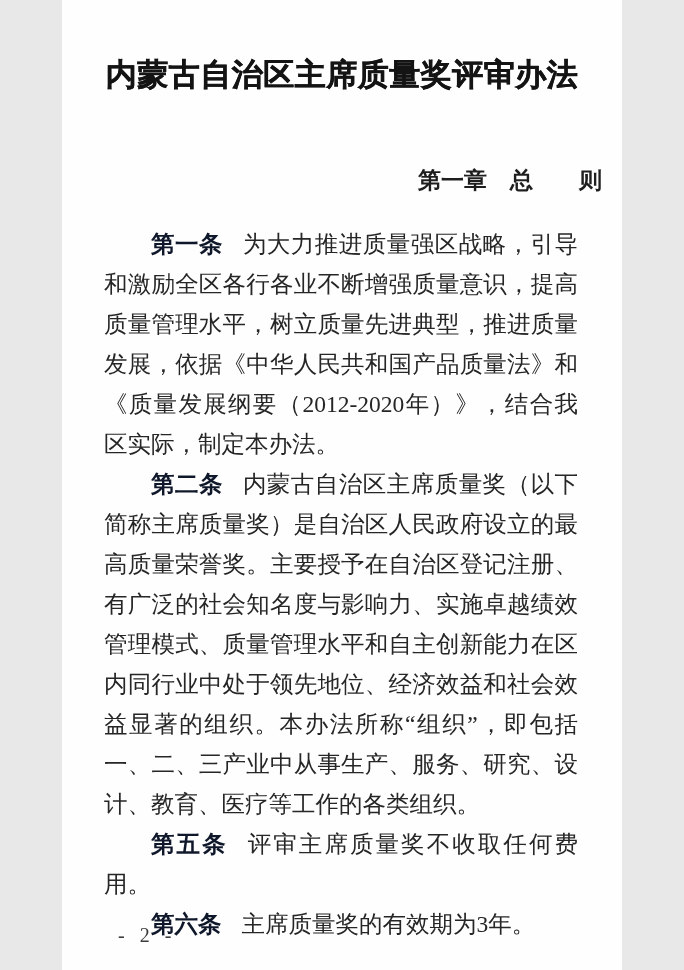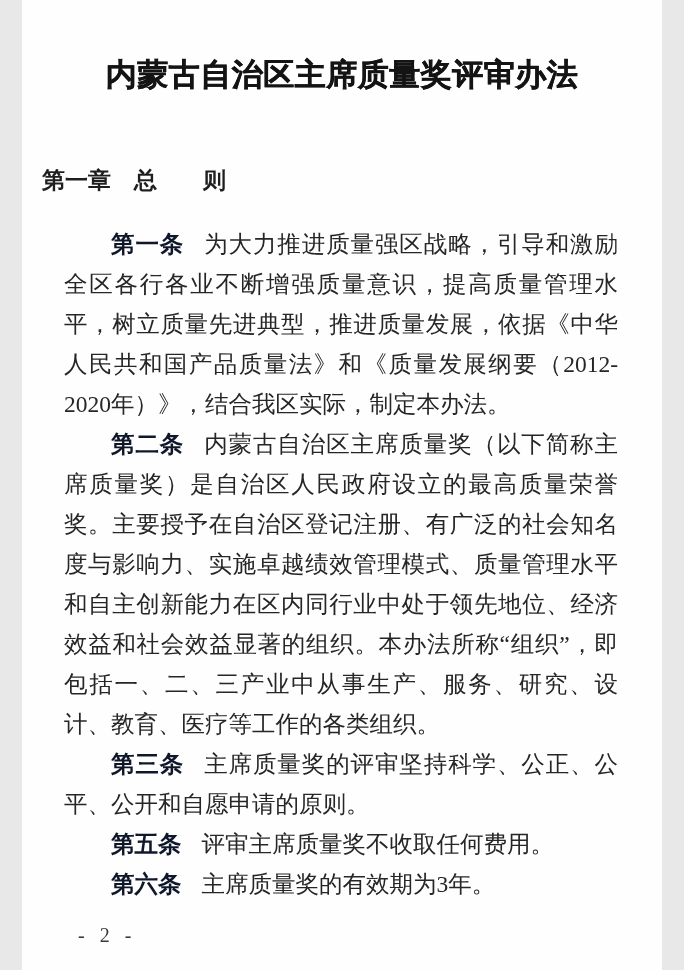--- a/index.html
+++ b/index.html
@@ -2,42 +2,42 @@
 <html><head>
 <meta charset="utf-8">
 <style>
   html, body {
     margin: 0;
     padding: 0;
     background: #e8e8e8;
   }
   .page {
     position: relative;
-    width: 640px;
+    width: 560px;
     height: 970px;
     margin: 0 auto;
     background: #fefefe;
     overflow: hidden;
     font-family: "Liberation Serif", "DejaVu Serif", serif;
     color: #262626;
   }
   .doc-title {
     margin: 56px 20px 0 20px;
     text-align: center;
     font-size: 31px;
     line-height: 38px;
     font-weight: bold;
     letter-spacing: 0.5px;
     color: #141414;
     font-family: "Liberation Serif", "DejaVu Serif", serif;
     -webkit-text-stroke: 0.4px #141414;
   }
   .chapter-heading {
     margin: 72px 20px 0 20px;
-    text-align: left;
+    text-align: right;
     font-size: 23px;
     line-height: 28px;
     font-weight: bold;
     color: #1e1e1e;
     font-family: "Liberation Sans", "DejaVu Sans", sans-serif;
   }
   .doc-body {
     margin: 30px 44px 0 42px;
     font-size: 23.5px;
     line-height: 40px;
@@ -71,21 +71,20 @@
   <h1 class="doc-title">内蒙古自治区主席质量奖评审办法</h1>
 
   <div class="chapter-heading">第一章　总　　则</div>
 
   <div class="doc-body">
 
     <p><span class="article-label">第一条</span><span>为大力推进质量强区战略，引导和激励全区各行各业不断增强质量意识，提高质量管理水平，树立质量先进典型，推进质量发展，依据《中华人民共和国产品质量法》和《质量发展纲要（2012-2020年）》，结合我区实际，制定本办法。</span></p>
 
     <p><span class="article-label">第二条</span><span>内蒙古自治区主席质量奖（以下简称主席质量奖）是自治区人民政府设立的最高质量荣誉奖。主要授予在自治区登记注册、有广泛的社会知名度与影响力、实施卓越绩效管理模式、质量管理水平和自主创新能力在区内同行业中处于领先地位、经济效益和社会效益显著的组织。本办法所称“组织”，即包括一、二、三产业中从事生产、服务、研究、设计、教育、医疗等工作的各类组织。</span></p>
 
-    <p><span class="article-label">第三条</span><span>主席质量奖的评审坚持科学、公正、公平、公开和自愿申请的原则。</span></p>
 
 
     <p><span class="article-label">第五条</span><span>评审主席质量奖不收取任何费用。</span></p>
 
     <p><span class="article-label">第六条</span><span>主席质量奖的有效期为3年。</span></p>
 
   </div>
 
   <div class="page-number">- 2 -</div>
 

